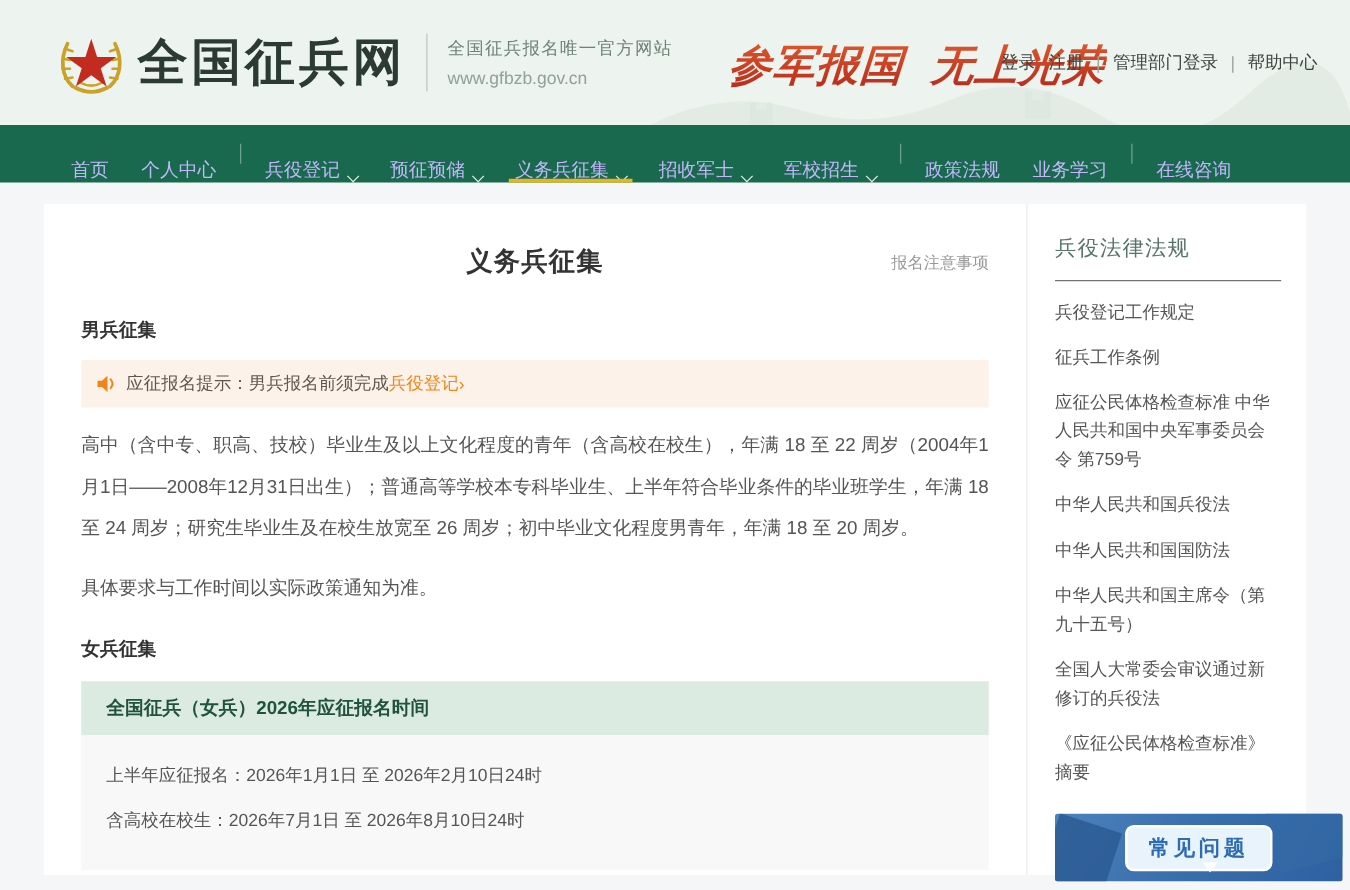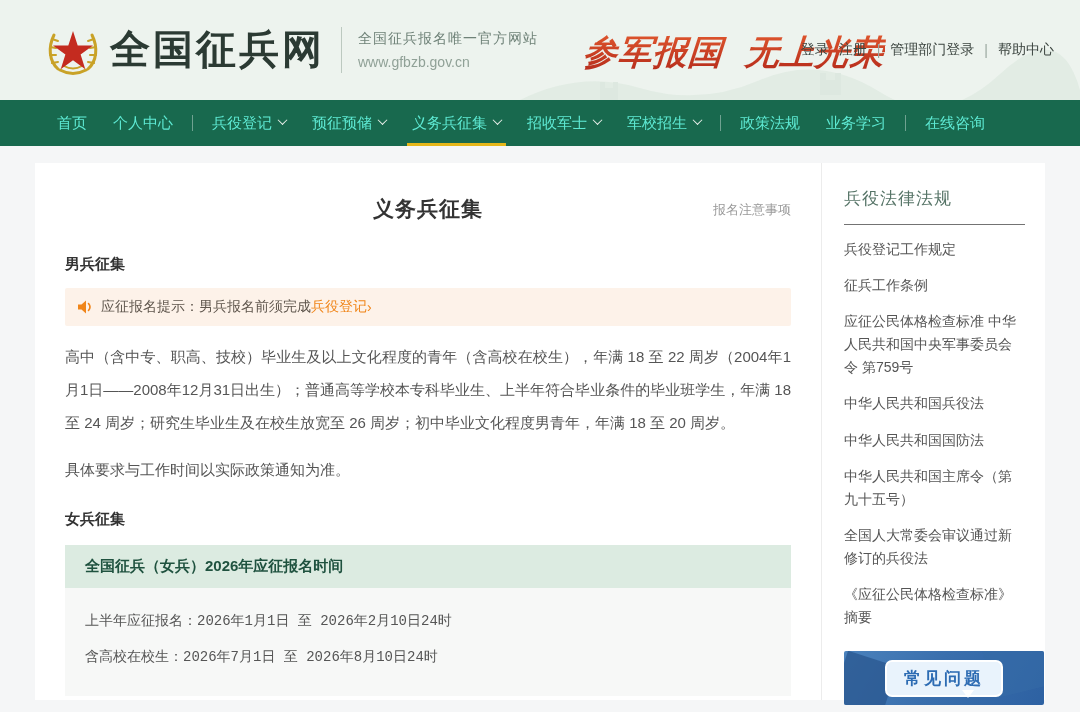--- a/index.html
+++ b/index.html
@@ -17,21 +17,21 @@
   .tagline { font-size:14px; color:#6f restaurants8278; color:#6f8278; letter-spacing:1px; }
   .site-url { font-size:14px; color:#90a197; }
   .slogan { position:absolute; left:583px; top:30px; font-family:"DejaVu Serif", serif; font-style:italic; font-weight:bold; font-size:34px; letter-spacing:1px; background:linear-gradient(180deg,#e2592e,#b1271a); -webkit-background-clip:text; background-clip:text; color:transparent; transform:skewX(-4deg); white-space:nowrap; }
   .slogan .gap { display:inline-block; width:22px; }
   .header-links { position:absolute; right:26px; top:41px; font-size:14px; color:#3c4540; display:flex; align-items:center; gap:10px; }
   .header-links .hl-sep { color:#9aa8a0; }
   .header-links span[data-interactable="true"] { cursor:pointer; }
 
   
   .main-nav { height:46px; background:#18694e; display:flex; align-items:stretch; padding-left:44px; }
-  .nav-item { position:relative; display:flex; align-items:center; color:#5eead4; font-size:15px; padding:0 13px; cursor:pointer; white-space:nowrap; }
+  .nav-item { position:relative; display:flex; align-items:flex-end; color:#c4b5fd; font-size:15px; padding:0 13px; cursor:pointer; white-space:nowrap; }
   .nav-item .caret { width:7px; height:7px; border-right:1.5px solid #e8efe9; border-bottom:1.5px solid #e8efe9; transform:rotate(45deg) translate(-1px,-1px); margin-left:7px; margin-top:-3px; }
   .nav-item.active::after { content:""; position:absolute; left:8px; right:8px; bottom:0; height:3px; background:#e5b619; }
   .nav-sep { width:1px; height:16px; background:rgba(255,255,255,.38); align-self:center; margin:0 6px; }
 
   
   .content-wrap { width:1010px; margin:17px auto 0; background:#fff; display:flex; height:537px; }
   .main-col { flex:1; padding:26px 30px 0 30px; }
   .side-col { width:224px; border-left:1px solid #ececec; padding:16px 20px 0 22px; }
 
   
@@ -40,27 +40,27 @@
   .notes-link { position:absolute; right:0; top:6px; font-size:13px; color:#999; cursor:pointer; }
   .section-heading { font-size:15px; font-weight:bold; color:#333; margin-top:30px; }
   .notice-bar { margin-top:14px; background:#fdf2e9; border-radius:2px; padding:10px 12px; font-size:14px; color:#5f564d; display:flex; align-items:center; }
   .speaker-icon { width:16px; height:16px; margin-right:8px; flex:0 0 auto; }
   .notice-link { color:#f08519; cursor:pointer; }
   .body-par { font-size:15px; color:#555; line-height:2.2; margin-top:14px; text-align:justify; }
   .body-note { font-size:15px; color:#555; margin-top:22px; }
   .green-box { margin-top:16px; }
   .green-box-head { background:#dcebe1; padding:12px 20px; font-size:15px; font-weight:bold; color:#1f523f; }
   .green-box-body { background:#f7f8f7; padding:6px 20px 12px; }
-  .date-line { font-size:14px; color:#555; margin:18px 0;font-family:Liberation Mono, monospace; }
+  .date-line { font-size:14px; color:#555; margin:18px 0; }
 
   
   .side-title { font-size:17px; color:#567467; padding:8px 0 14px; border-bottom:1px solid #737373; letter-spacing:1px; }
   .side-list { list-style:none; margin-top:6px; }
   .side-list li { font-size:14px; color:#555; line-height:1.65; margin:13px 0; cursor:pointer; }
-  .faq-banner { margin-top:22px; width:200px; height:54px; border-radius:2px; background:linear-gradient(120deg,#4b82bc 0%,#3a6fad 45%,#2d61a2 100%); position:relative; display:flex; align-items:center; justify-content:center; cursor:pointer; overflow:hidden; }
+  .faq-banner { margin-top:22px; width:230px; height:54px; border-radius:2px; background:linear-gradient(120deg,#4b82bc 0%,#3a6fad 45%,#2d61a2 100%); position:relative; display:flex; align-items:center; justify-content:center; cursor:pointer; overflow:hidden; }
   .faq-banner::before { content:""; position:absolute; left:-8px; top:6px; width:52px; height:70px; background:#2a578f; transform:rotate(18deg); opacity:.75; }
   .faq-banner::after { content:""; position:absolute; right:-12px; top:-20px; width:70px; height:60px; background:#356aa6; transform:rotate(-14deg); opacity:.6; }
   .faq-bubble { position:relative; z-index:2; background:#e9f3fc; border:2px solid #ffffff; border-radius:7px; padding:5px 17px; font-size:17px; font-weight:bold; color:#2d6cb3; letter-spacing:3px; }
   .faq-tail { position:absolute; z-index:2; bottom:7px; left:118px; width:0; height:0; border-left:6px solid transparent; border-right:6px solid transparent; border-top:8px solid #ffffff; }
 </style>
 </head>
 <body>
 
 <div class="page" data-interactable="false">
 

